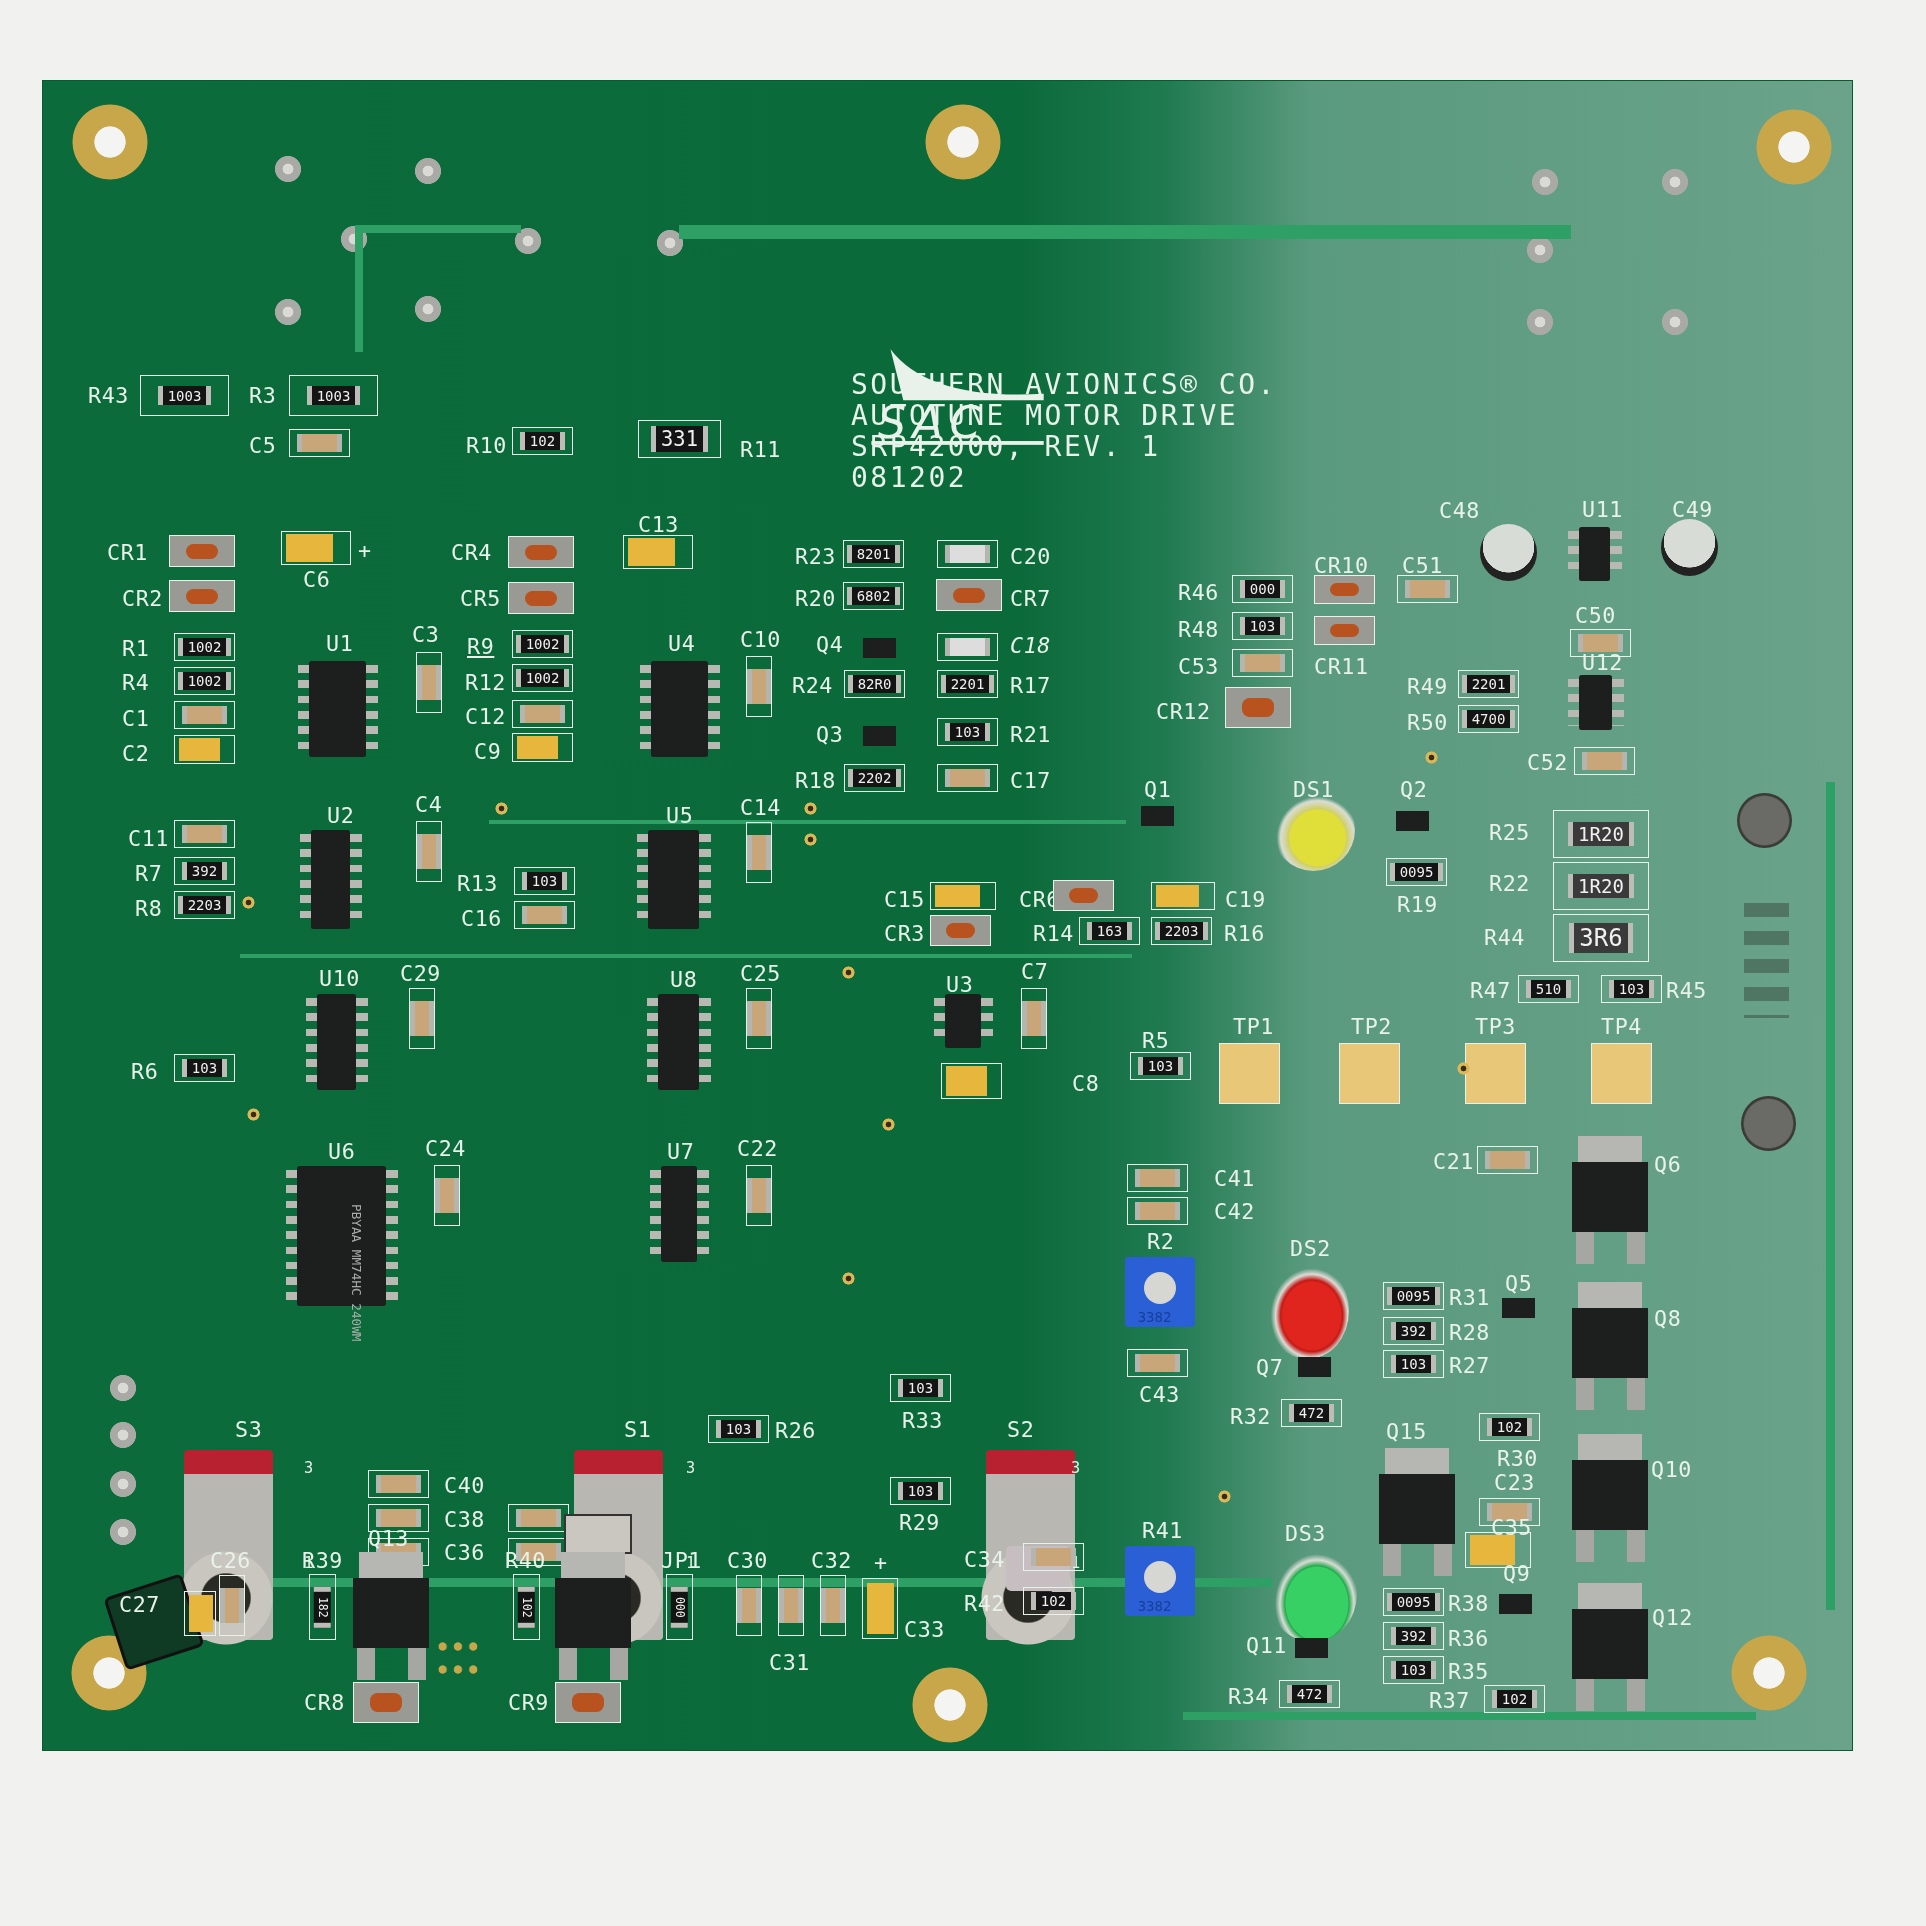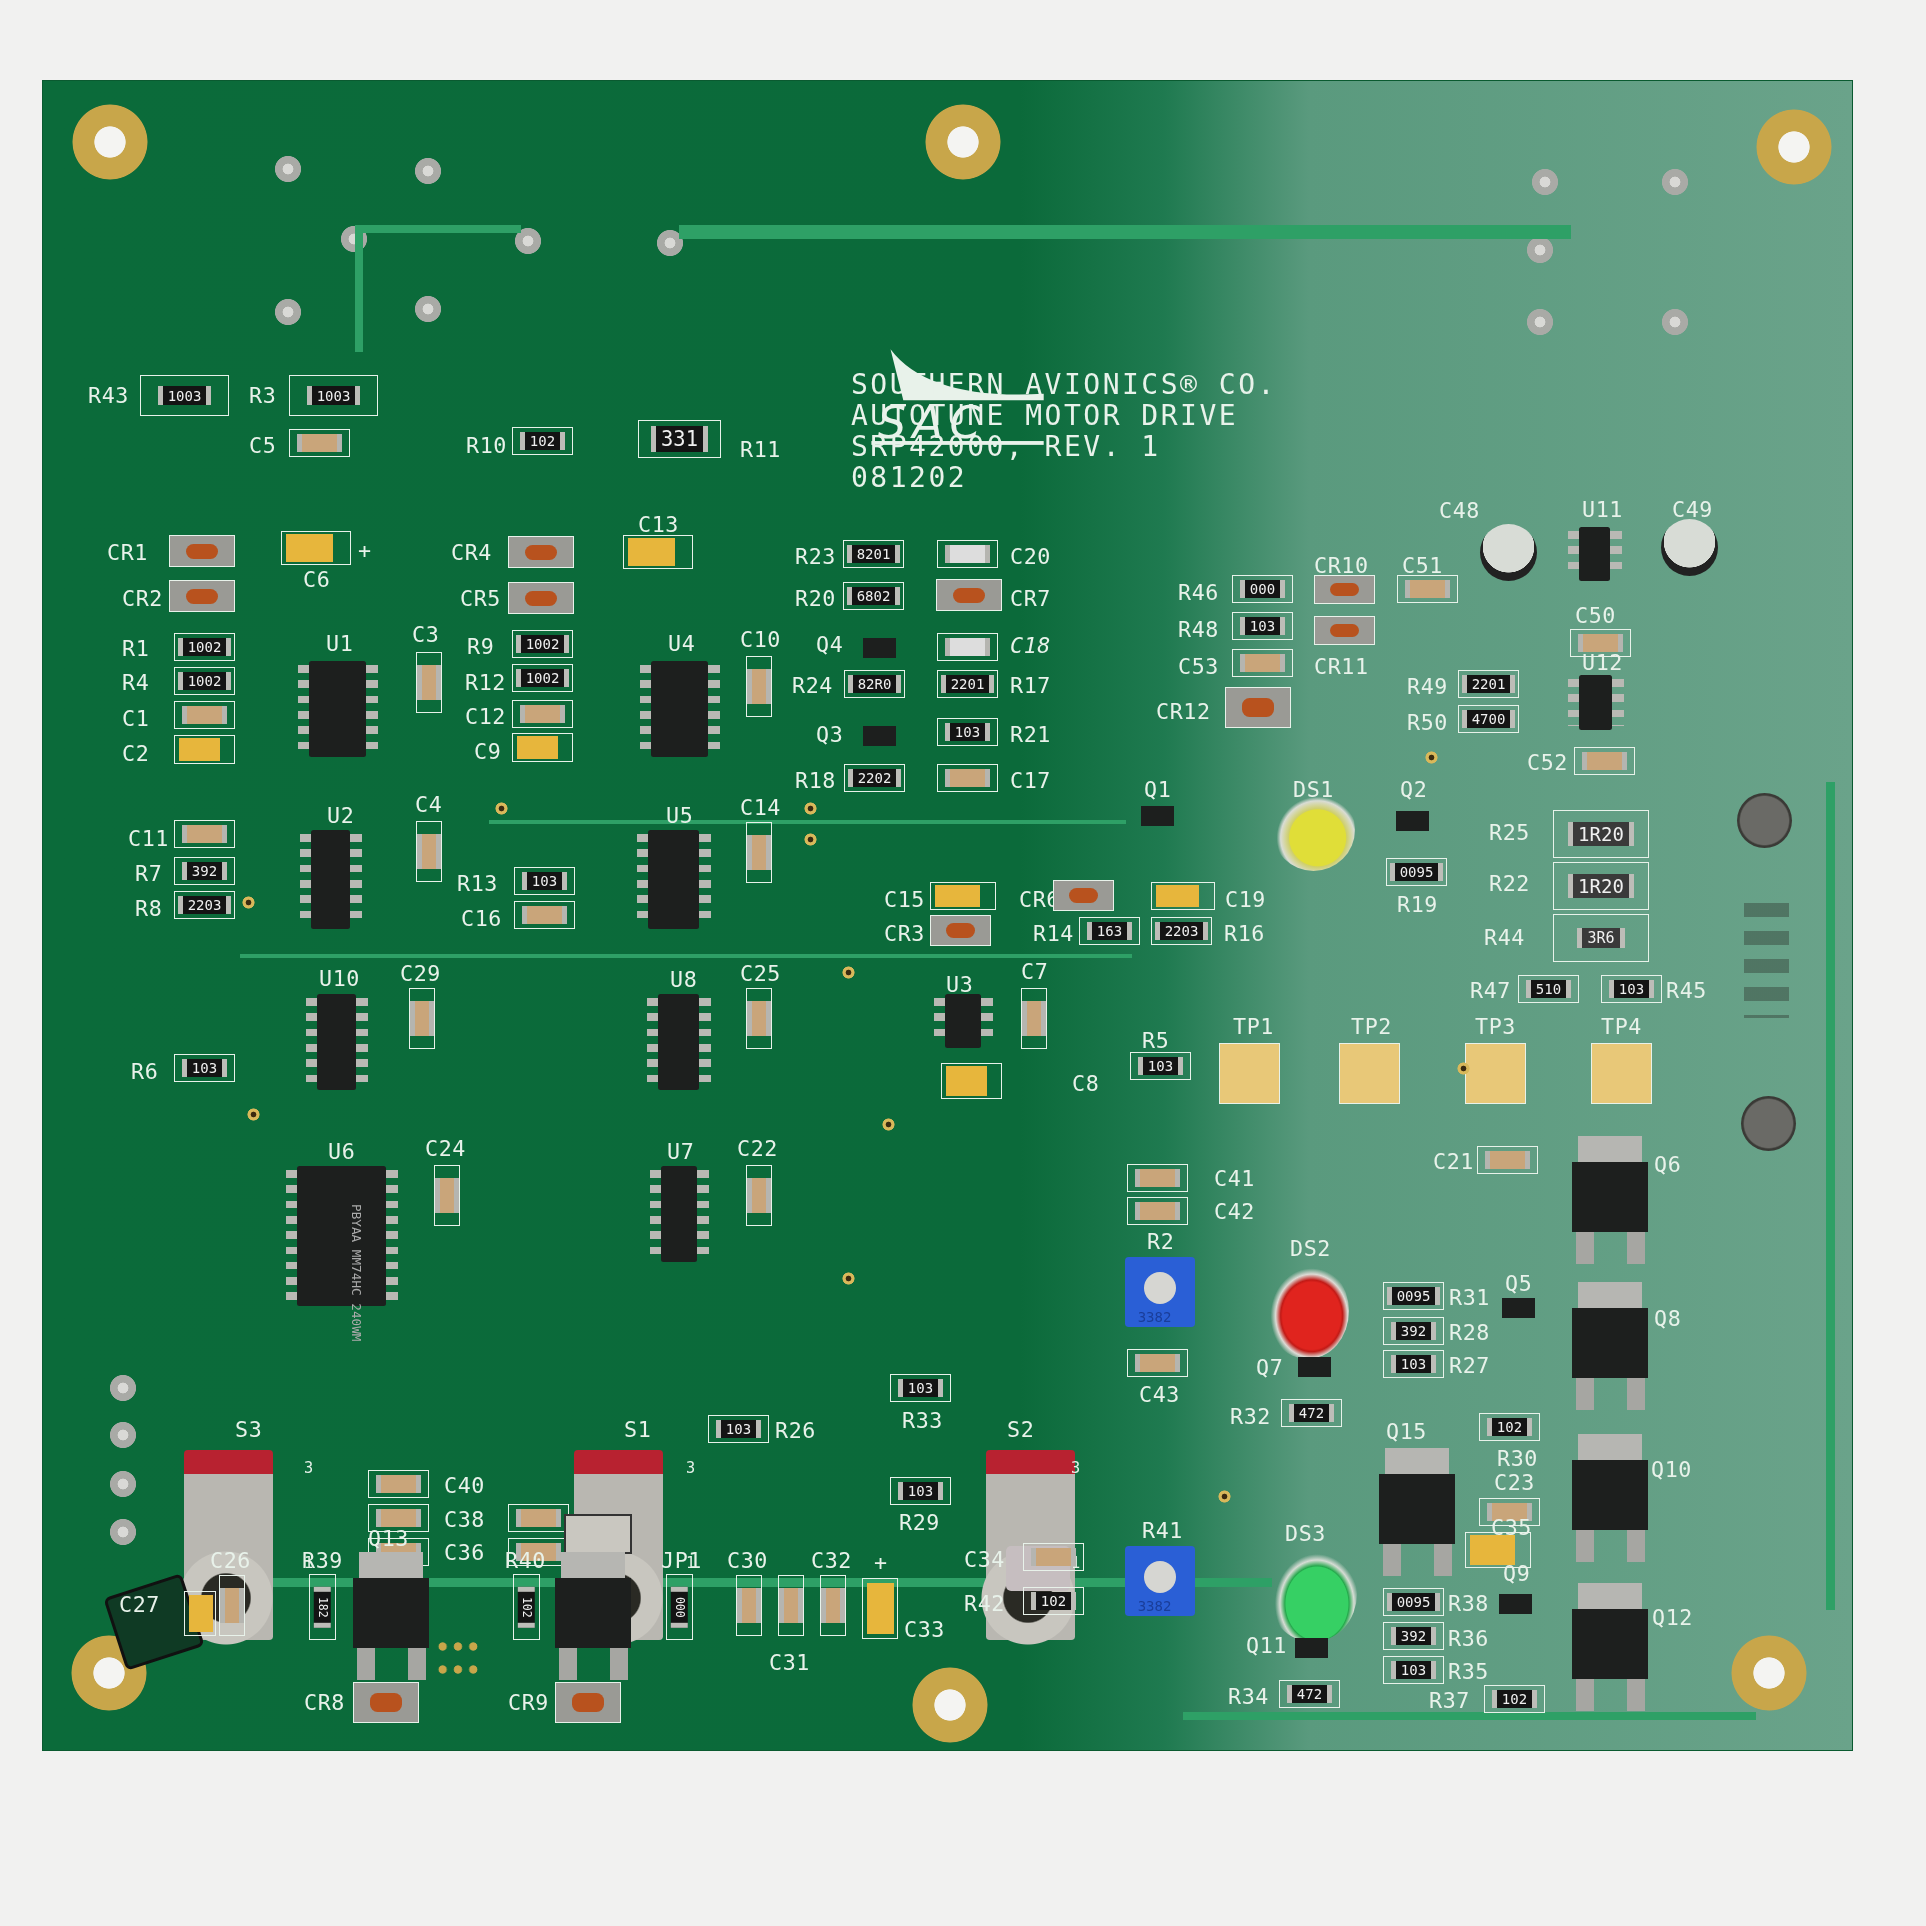--- a/index.html
+++ b/index.html
@@ -154,21 +154,21 @@
     </div>
   <div class="silk" style="left:595px;top:433px;">C13</div>
   <div class="tant" style="left:580px;top:454px;width:70px;">
       <span class="body"></span>
     </div>
   <div class="silk" style="left:417px;top:507px;">CR5</div>
   <div class="diode" style="left:465px;top:501px;width:66px;">
       <span class="body"></span>
     </div>
 
-  <div class="silk" style="left:424px;top:555px;">R9</div>
+  <div class="silk" style="left:424px;top:555px;text-decoration:underline;">R9</div>
   <div class="res" style="left:469px;top:549px;width:61px;">
       <span class="body">1002</span>
     </div>
   <div class="silk" style="left:422px;top:591px;">R12</div>
   <div class="res" style="left:469px;top:583px;width:61px;">
       <span class="body">1002</span>
     </div>
   <div class="silk" style="left:422px;top:625px;">C12</div>
   <div class="cap" style="left:469px;top:619px;width:61px;">
       <span class="body"></span>
@@ -536,21 +536,21 @@
   <div class="silk" style="left:1446px;top:741px;">R25</div>
   <div class="res" style="left:1510px;top:729px;width:96px;height:48px;">
       <span class="body" style="font-size:19px;background:#3a3a3a;">1R20</span>
     </div>
   <div class="silk" style="left:1446px;top:792px;">R22</div>
   <div class="res" style="left:1510px;top:781px;width:96px;height:48px;">
       <span class="body" style="font-size:19px;background:#3a3a3a;">1R20</span>
     </div>
   <div class="silk" style="left:1441px;top:846px;">R44</div>
   <div class="res" style="left:1510px;top:833px;width:96px;height:48px;">
-      <span class="body" style="font-size:15px;background:#3a3a3a;">3R6</span>
+      <span class="body" style="font-size:24px;background:#3a3a3a;">3R6</span>
     </div>
   <div class="silk" style="left:1427px;top:899px;">R47</div>
   <div class="res" style="left:1475px;top:894px;width:61px;">
       <span class="body">510</span>
     </div>
   <div class="res" style="left:1558px;top:894px;width:61px;">
       <span class="body">103</span>
     </div>
   <div class="silk" style="left:1623px;top:899px;">R45</div>
 

